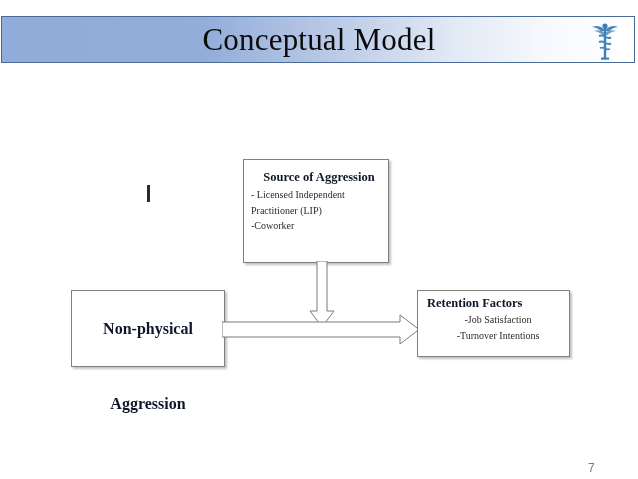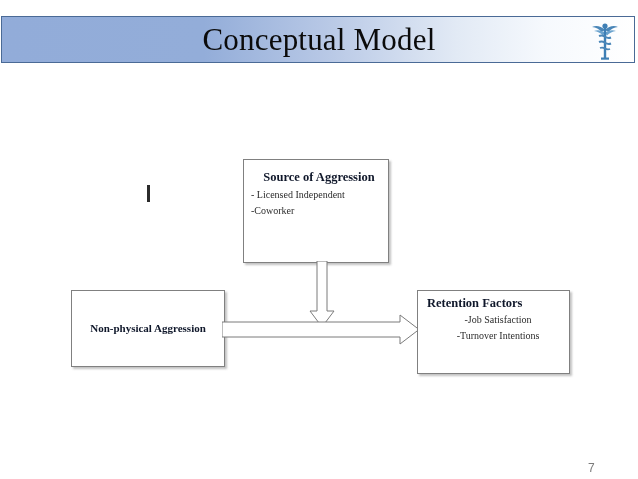--- a/index.html
+++ b/index.html
@@ -104,31 +104,31 @@
   }
 
   
   #box-nonphys {
     left: 71px;
     top: 276px;
     width: 154px;
     height: 77px;
   }
   #box-nonphys .btitle {
-    font-size: 11px;
+    font-size: 16px;
     text-align: center;
     line-height: 75px;
   }
 
   
   #box-retention {
     left: 417px;
     top: 276px;
     width: 153px;
-    height: 84px;
+    height: 67px;
   }
   #box-retention .btitle {
     font-size: 12.5px;
     padding-left: 9px;
     padding-top: 5px;
   }
   #box-retention .blist {
     padding-left: 9px;
     padding-top: 1px;
   }
@@ -205,20 +205,21 @@
       <rect x="13" y="36.5" width="8" height="2.2" fill="#3e7fb5"></rect>
     </svg>
   </div>
 
   <div id="text-cursor-mark"></div>
 
   <div id="box-source" class="dbox">
     <div class="btitle">Source of Aggression</div>
     <div class="blist">
       <div class="bitem">- Licensed Independent</div>
+      <div class="bitem">Practitioner (LIP)</div>
       <div class="bitem">-Coworker</div>
     </div>
   </div>
 
   <svg id="arrow-down" viewBox="0 0 44 70">
     <polygon class="arrowshape" points="17,0 27,0 27,50 34,50 22,66 10,50 17,50"></polygon>
   </svg>
 
   <div id="box-nonphys" class="dbox">
     <div class="btitle">Non-physical Aggression</div>

